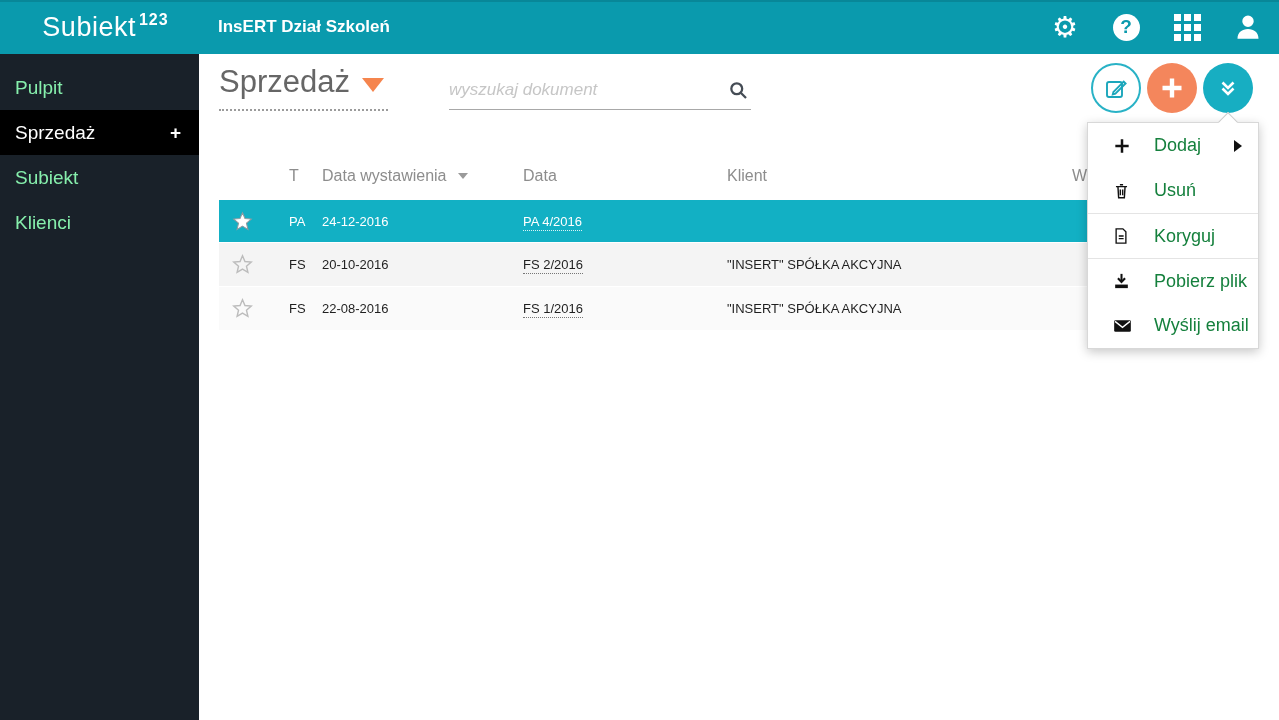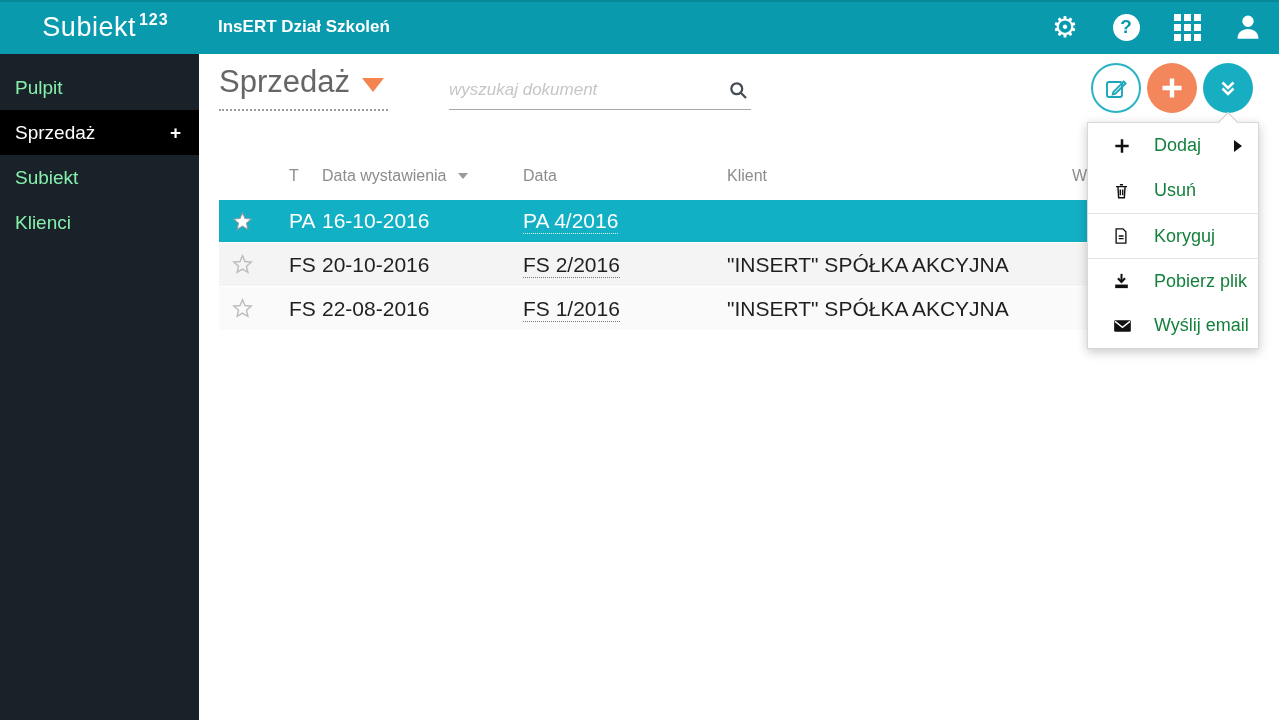--- a/index.html
+++ b/index.html
@@ -49,21 +49,21 @@
   .search-icon { position:absolute; right:2px; top:0; width:21px; height:21px; cursor:pointer; }
 
   .fab { position:absolute; width:50px; height:50px; border-radius:50%; top:9px;
          display:flex; align-items:center; justify-content:center; cursor:pointer; }
   .fab-edit   { left:892px; background:#fff; border:2px solid #29b2c6; }
   .fab-add    { left:948px; background:#f4865c; }
   .fab-more   { left:1004px; background:#17aec2; }
 
   
   .table { position:absolute; left:20px; top:99px; width:1040px; }
-  .trow { display:flex; align-items:center; height:44px; font-size:21px; color:#1f1f1f; }
+  .trow { display:flex; align-items:center; height:44px; font-size:13px; color:#1f1f1f; }
   .thead { height:45px; color:#8d8d8d; font-size:16px; }
   .c-star { width:65px; padding-left:13px; display:flex; align-items:center; }
   .c-type { width:38px; padding-left:5px; }
   .c-date { width:201px; display:flex; align-items:center; }
   .c-num  { width:204px; }
   .c-cli  { width:345px; }
   .c-val  { flex:1; }
   .sort-caret { width:0; height:0; margin-left:11px; border-left:5px solid transparent;
                 border-right:5px solid transparent; border-top:6px solid #9a9a9a; }
   .row1 { background:#12b0c4; color:#fff; border-top:2px solid #fff; }
@@ -186,21 +186,21 @@
       <div class="c-val">Wartość</div>
     </div>
 
     <div class="trow row1">
       <div class="c-star">
         <svg class="star-svg" viewBox="0 0 24 24">
           <path d="M12 17.27L18.18 21l-1.64-7.03L22 9.24l-7.19-.61L12 2 9.19 8.63 2 9.24l5.46 4.73L5.82 21z" fill="#ffffff" stroke="#8f9aa0" stroke-width="1.2"></path>
         </svg>
       </div>
       <div class="c-type">PA</div>
-      <div class="c-date">16-10-2016</div>
+      <div class="c-date">24-12-2016</div>
       <div class="c-num"><span class="doclink">PA 4/2016</span></div>
       <div class="c-cli"></div>
       <div class="c-val"></div>
     </div>
 
     <div class="trow row2">
       <div class="c-star">
         <svg class="star-svg" viewBox="0 0 24 24">
           <path d="M12 17.27L18.18 21l-1.64-7.03L22 9.24l-7.19-.61L12 2 9.19 8.63 2 9.24l5.46 4.73L5.82 21z" fill="none" stroke="#bcbcbc" stroke-width="1.6"></path>
         </svg>

